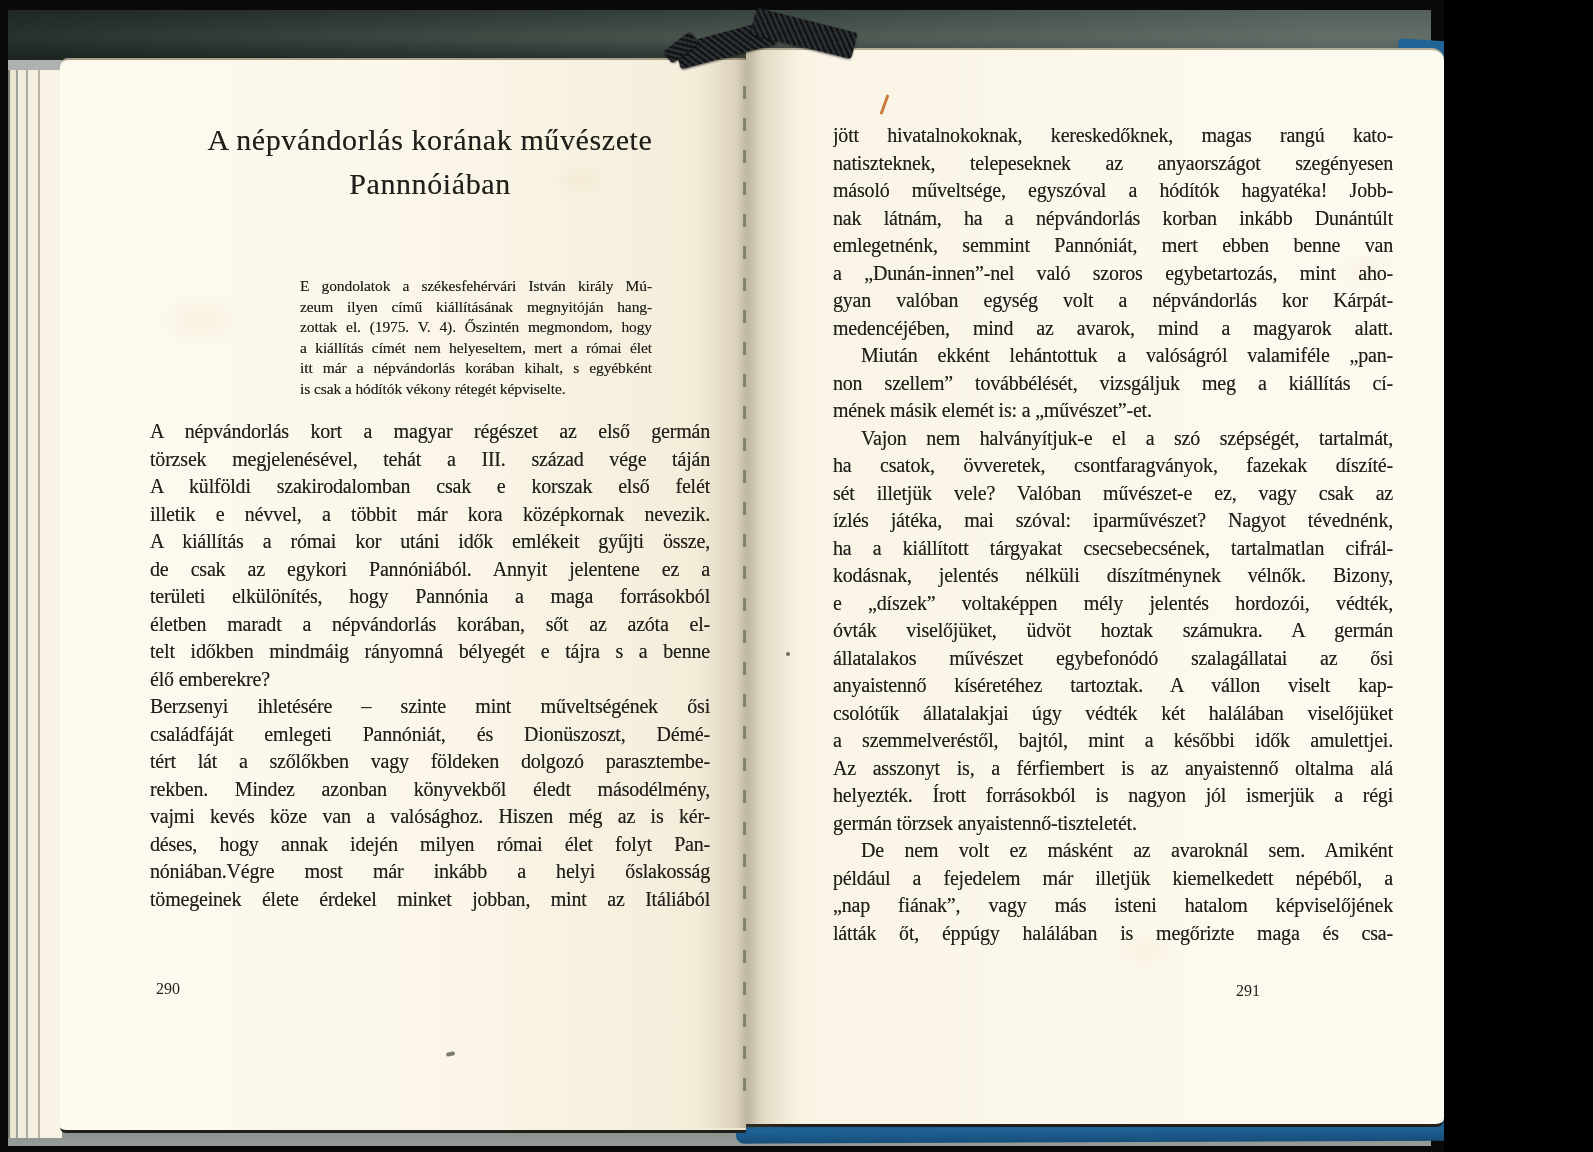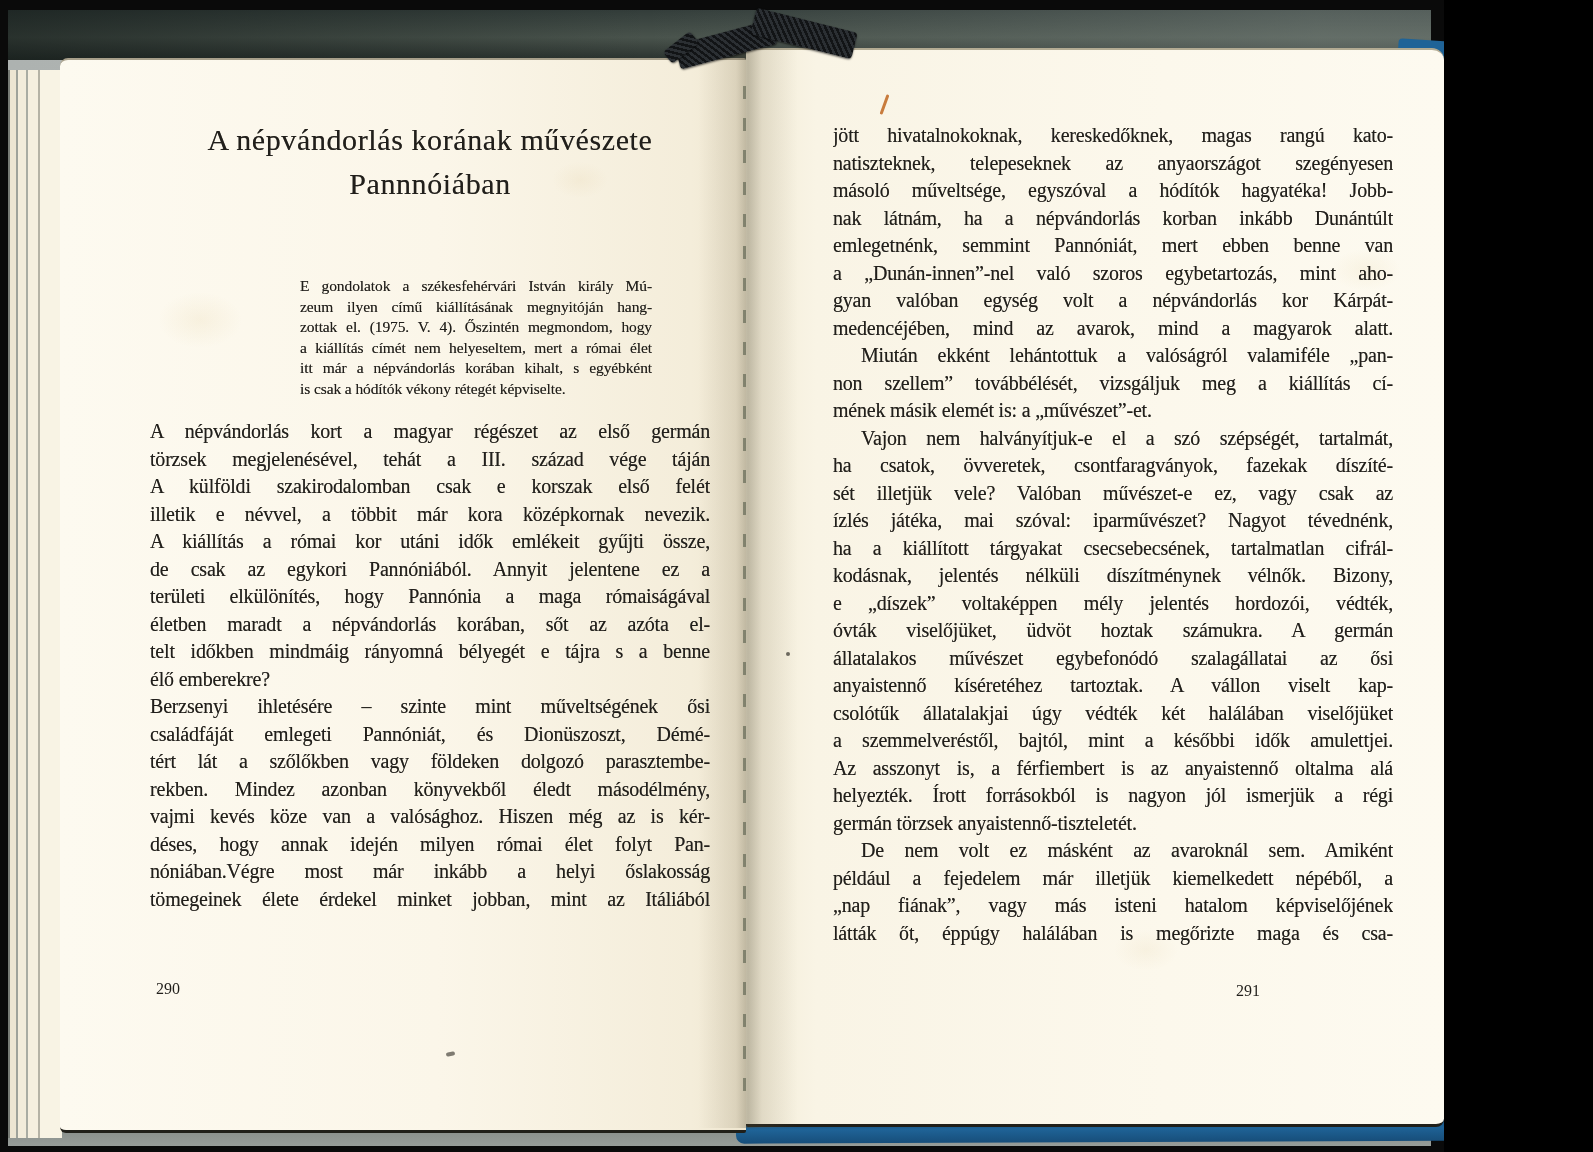--- a/index.html
+++ b/index.html
@@ -163,21 +163,21 @@
       <div class="line endline">is csak a hódítók vékony rétegét képviselte.</div>
     </div>
 
   <div class="textcol bodycol body-left" id="body-left">
       <div class="line">A népvándorlás kort a magyar régészet az első germán</div>
       <div class="line">törzsek megjelenésével, tehát a III. század vége táján</div>
       <div class="line">A külföldi szakirodalomban csak e korszak első felét</div>
       <div class="line">illetik e névvel, a többit már kora középkornak nevezik.</div>
       <div class="line">A kiállítás a római kor utáni idők emlékeit gyűjti össze,</div>
       <div class="line">de csak az egykori Pannóniából. Annyit jelentene ez a</div>
-      <div class="line">területi elkülönítés, hogy Pannónia a maga rómaiságával</div>
+      <div class="line">területi elkülönítés, hogy Pannónia a maga forrásokból</div>
       <div class="line">életben maradt a népvándorlás korában, sőt az azóta el-</div>
       <div class="line">telt időkben mindmáig rányomná bélyegét e tájra s a benne</div>
       <div class="line endline">élő emberekre?</div>
       <div class="line">Berzsenyi ihletésére – szinte mint műveltségének ősi</div>
       <div class="line">családfáját emlegeti Pannóniát, és Dionüszoszt, Démé-</div>
       <div class="line">tért lát a szőlőkben vagy földeken dolgozó parasztembe-</div>
       <div class="line">rekben. Mindez azonban könyvekből éledt másodélmény,</div>
       <div class="line">vajmi kevés köze van a valósághoz. Hiszen még az is kér-</div>
       <div class="line">déses, hogy annak idején milyen római élet folyt Pan-</div>
       <div class="line">nóniában.Végre most már inkább a helyi őslakosság</div>

